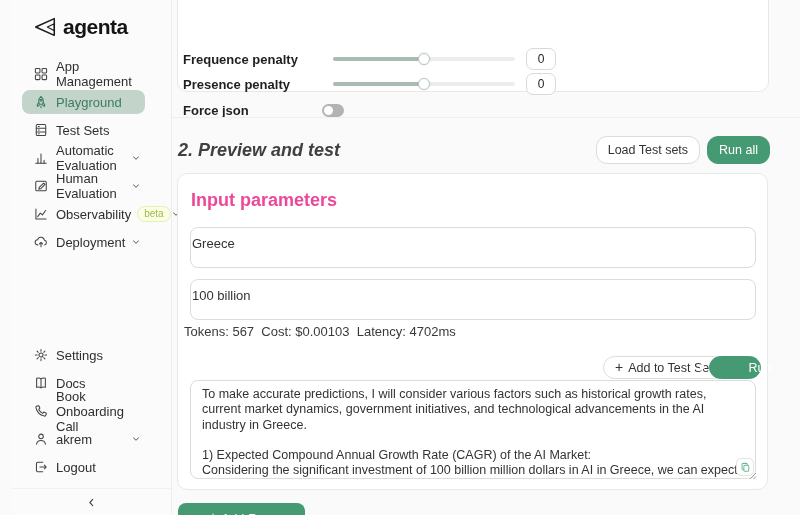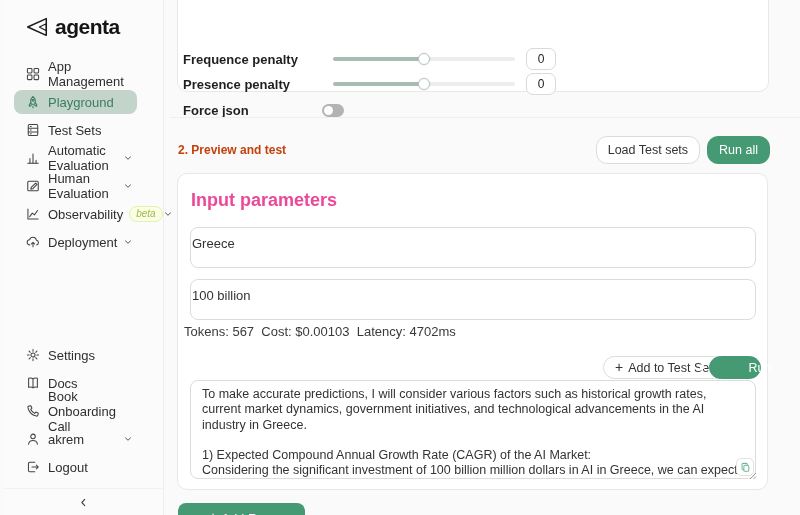--- a/index.html
+++ b/index.html
@@ -2,35 +2,35 @@
 <html style="--green: #459a74; --selected-bg: #c3d5cb; --selected-fg: #3c7c62; --beta-bg: #fbffe6; --beta-border: #e4f0ad; --beta-text: #9cba49; --slider-fill: #a9bcb2; --copy-icon: #6fbb97;"><head>
 <meta charset="utf-8">
 <style>
   * { margin:0; padding:0; box-sizing:border-box; }
   html,body { background:#e9e9e9; }
   .app {
     position:relative; width:800px; height:515px; overflow:hidden;
     background:#fafafa; font-family:"Liberation Sans", sans-serif; color:#262626;
   }
   
-  .sidebar { position:absolute; left:4px; top:0; width:160px; height:515px;
+  .sidebar { position:absolute; left:12px; top:0; width:160px; height:515px;
     background:#fbfbfb; border-right:1px solid #ededed; }
   .brand { position:absolute; left:20px; top:14px; display:flex; align-items:center; gap:5px; cursor:pointer; }
   .brand-name { font-size:21px; font-weight:bold; color:#141414; letter-spacing:-0.5px; }
   .menu { position:absolute; left:0; width:160px; }
   .menu-top { top:62px; }
   .menu-bottom { top:343px; }
   .side-item { display:flex; align-items:center; height:24px; margin:0 27px 4px 10px;
     padding-left:12px; border-radius:8px; font-size:13px; color:#2f2f2f; cursor:pointer; }
   .side-item .icn { display:flex; width:14px; margin-right:8px; color:#444; }
   .side-item.selected { background:var(--selected-bg); color:var(--selected-fg); }
   .side-item.selected .icn { color:var(--selected-fg); }
   .chev { margin-left:auto; margin-right:4px; display:flex; color:#555; }
   .badge-beta { margin-left:6px; font-size:10px; line-height:14px; padding:0 6px;
-    background:var(--beta-bg); border:1px solid var(--beta-border); color:var(--beta-text); border-radius:8px;font-style:italic; }
+    background:var(--beta-bg); border:1px solid var(--beta-border); color:var(--beta-text); border-radius:8px; }
   .collapse-trigger { position:absolute; left:0; bottom:0; width:159px; height:27px;
     border-top:1px solid #f2f2f2; display:flex; align-items:center; justify-content:center;
     color:#444; cursor:pointer; font-size:14px; }
   
   .main { position:absolute; left:160px; top:0; width:640px; height:515px; }
   .card { background:#fff; border:1px solid #e8e8e8; border-radius:10px; }
   .card-params { position:absolute; left:17px; top:-36px; width:592px; height:128px; }
   .param-row { position:absolute; left:23px; display:flex; align-items:center; height:24px;margin-top:43px; }
   .param-label { width:150px; font-size:13px; font-weight:bold; color:#1f1f1f; }
   .row-toggle .param-label { width:139px; }
@@ -39,21 +39,21 @@
   .slider .fill { position:absolute; left:0; width:50%; top:10px; height:4px; border-radius:2px; background:var(--slider-fill); }
   .slider .knob { position:absolute; left:calc(50% - 6px); top:6px; width:12px; height:12px;
     border-radius:50%; background:#fff; border:1.5px solid #b9c7bf; box-shadow:0 0 2px rgba(0,0,0,.12); }
   .value-box { margin-left:11px; width:30px; height:22px; border:1px solid #d9d9d9; border-radius:7px;
     background:#fff; font-size:12px; display:flex; align-items:center; justify-content:center; color:#222; }
   .switch { position:relative; width:22px; height:13px; border-radius:7px; background:#b3b3b3; cursor:pointer; }
   .switch .switch-knob { position:absolute; left:2px; top:2px; width:9px; height:9px; border-radius:50%; background:#fff; }
   .divider { position:absolute; left:10px; top:117px; width:630px; height:1px; background:#efefef; }
   .section-head { position:absolute; left:18px; top:136px; width:592px; height:28px;
     display:flex; align-items:center; justify-content:space-between; }
-  .section-head h2 { font-size:12px; font-weight:bold; color:#c2410c; }
+  .section-head h2 { font-size:18px; font-weight:bold; color:#404040;font-style:italic; }
   .head-buttons { display:flex; gap:7px; }
   .btn { display:inline-flex; align-items:center; justify-content:center; gap:5px;
     height:28px; padding:0 11px; border-radius:11px; font-size:12.5px; cursor:pointer;
     font-family:"Liberation Sans", sans-serif; }
   .btn.ghost { background:#fff; border:1px solid #dcdcdc; color:#333; }
   .btn.primary { background:var(--green); border:1px solid var(--green); color:#fff; }
   .plus-glyph { font-size:14px; line-height:1; margin-top:-1px; }
   
   .card-input { position:absolute; left:17px; top:173px; width:591px; height:317px; }
   .card-title { position:absolute; left:13px; top:16px; font-size:18px; font-weight:bold; color:#ec4899; }

